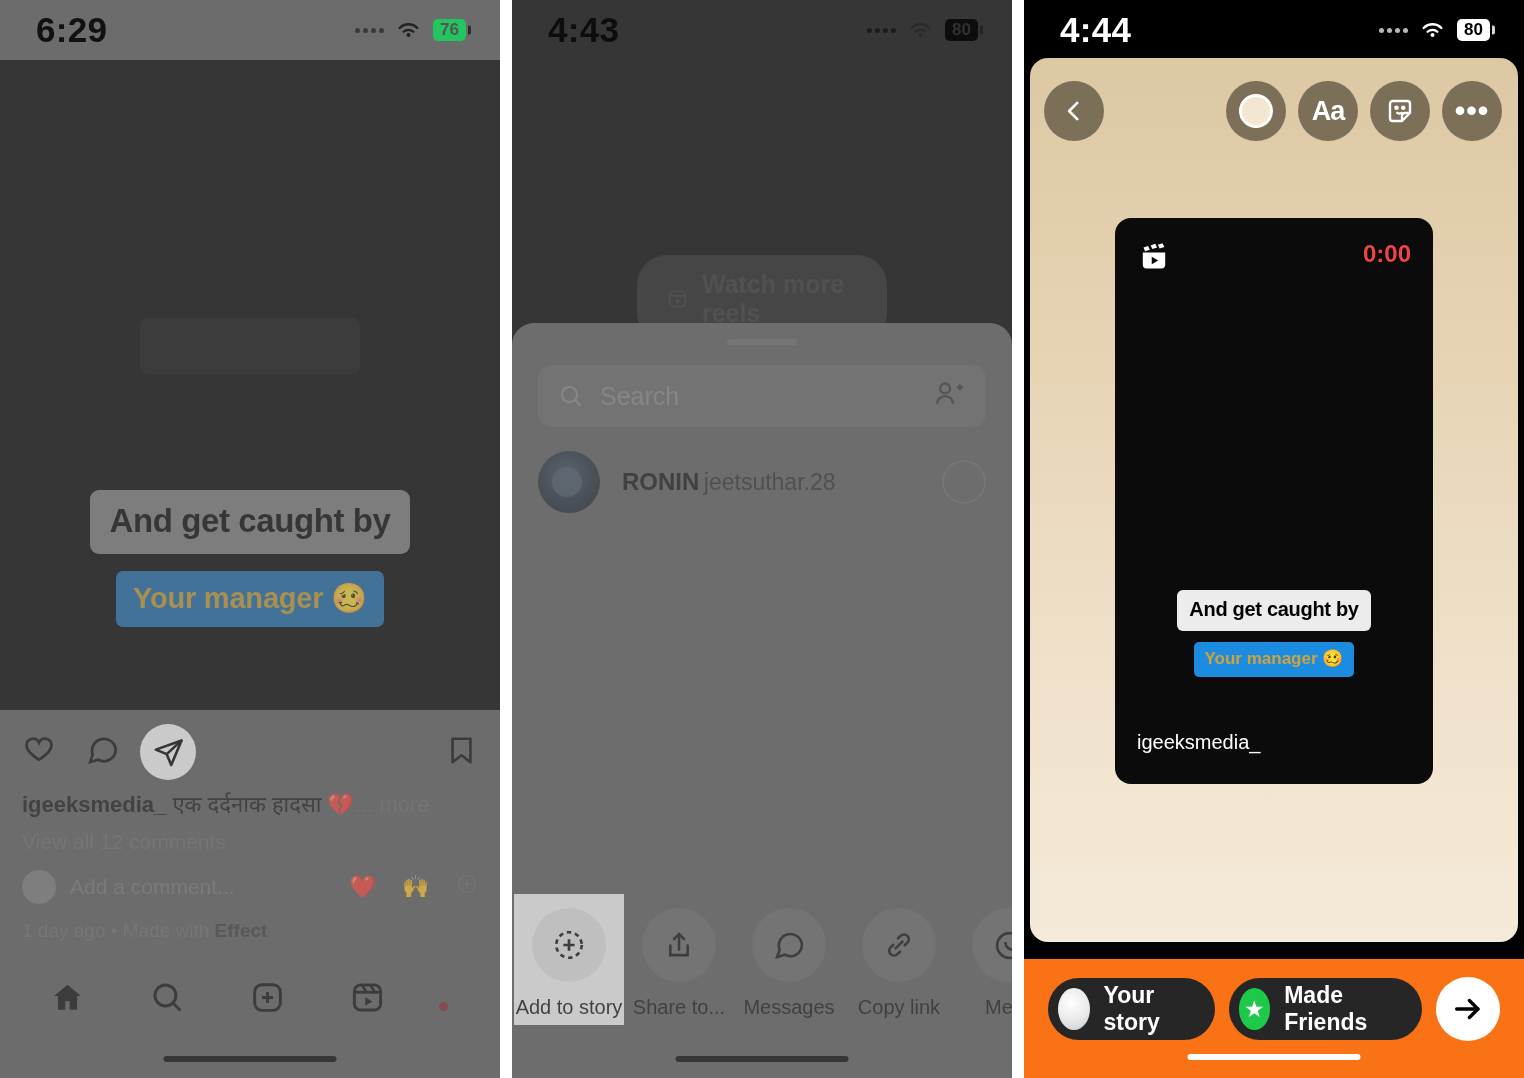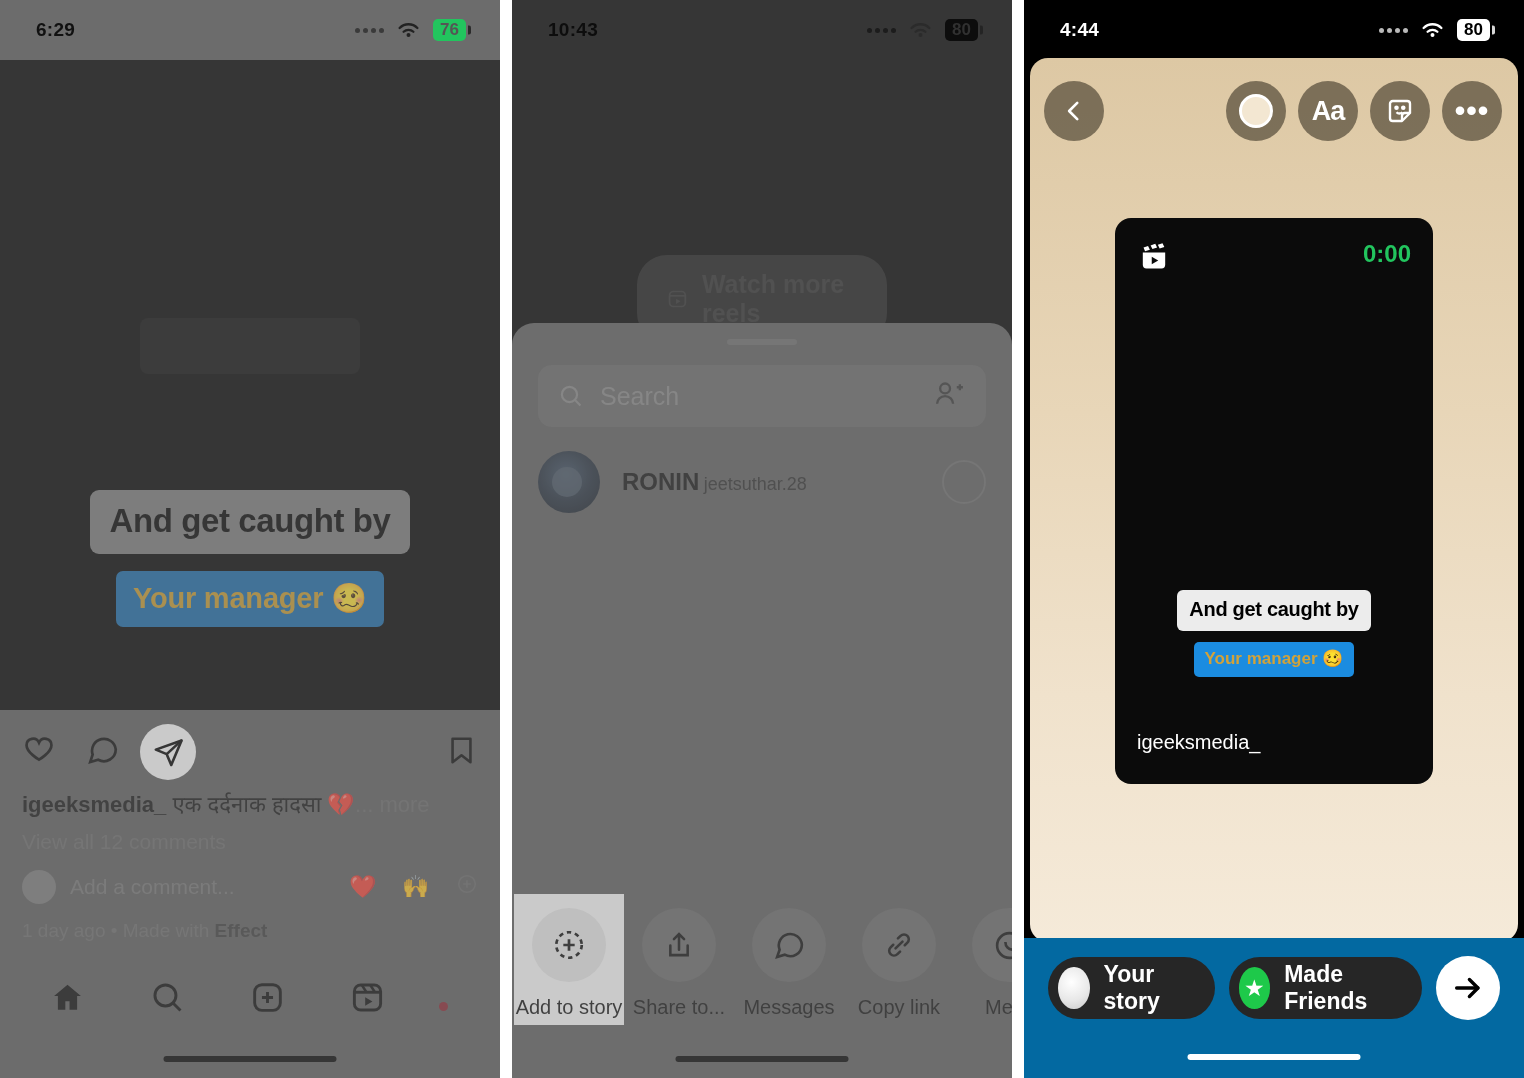--- a/index.html
+++ b/index.html
@@ -17,21 +17,21 @@
   .gap { width:12px; background:#fff; }
   .p2 { width:500px; background:#000; }
   .p3 { width:500px; background:#000; }
 
   
   .statusbar {
     position:absolute; top:0; left:0; right:0; height:60px;
     display:flex; align-items:center; justify-content:space-between;
     padding:0 34px 0 36px; z-index:40;
   }
-  .sb-time { font-size:19px; font-weight:700; letter-spacing:.3px; }
+  .sb-time { font-size:35px; font-weight:700; letter-spacing:.3px; }
   .sb-right { display:flex; align-items:center; gap:11px; }
   .sb-dots { display:flex; gap:3px; align-items:center; }
   .sb-dots i { width:5px; height:5px; border-radius:50%; display:block; }
   .sb-batt {
     border-radius:5px; font-size:17px; font-weight:800;
     padding:2px 7px 3px 7px; line-height:1; position:relative;
   }
   .sb-batt::after {
     content:""; position:absolute; right:-5px; top:50%; transform:translateY(-50%);
     width:3px; height:9px; border-radius:0 2px 2px 0;
@@ -129,21 +129,21 @@
     width:62px; height:62px; border-radius:50%;
     background:radial-gradient(circle at 45% 38%, #3d4f63 0%, #26313f 48%, #131a23 100%);
     position:relative; overflow:hidden; flex:none;
   }
   .u-av::before {
     content:""; position:absolute; left:14px; top:16px; width:30px; height:30px;
     border-radius:50%; background:#4c5a68; opacity:.75;
   }
   .u-name { margin-left:22px; }
   .u-name .nm { font-size:24px; font-weight:700; color:#131313; line-height:1.25; }
-  .u-name .hd { font-size:18px; color:#2e2e2e; line-height:1.3;margin-top:48px; }
+  .u-name .hd { font-size:23px; color:#2e2e2e; line-height:1.3;margin-top:48px; }
   .u-check { margin-left:auto; width:44px; height:44px; border-radius:50%; border:2px solid #6e6e6e; }
   .sharebar {
     position:absolute; left:0; right:0; bottom:52px; height:132px;
     display:flex; align-items:flex-start; padding-left:2px;
   }
   .sh-item { width:110px; text-align:center; flex:none; position:relative; }
   .sh-circ {
     width:74px; height:74px; border-radius:50%; background:#6b6b6b;
     margin:14px auto 0; display:flex; align-items:center; justify-content:center;
     color:#0e0e0e;
@@ -173,34 +173,34 @@
   .tbtn + .tbtn { margin-left:12px; }
   .tool-right { margin-left:auto; display:flex; align-items:center; }
   .swatch { width:34px; height:34px; border-radius:50%; background:#f3e7d2; border:3px solid #fff; }
   .aa { font-size:27px; font-weight:700; letter-spacing:-1px; }
   .dots3 { font-size:30px; font-weight:700; letter-spacing:1px; line-height:.4; }
   .reel-card {
     position:absolute; left:50%; transform:translateX(-50%); top:160px;
     width:318px; height:566px; background:#0b0b0b; border-radius:16px; overflow:hidden;
   }
   .reel-top { display:flex; align-items:flex-start; justify-content:space-between; padding:22px 22px 0; }
-  .reel-time { color:#22c55e; font-size:24px; font-weight:700; }
+  .reel-time { color:#ef4444; font-size:24px; font-weight:700; }
   .reel-caps { position:absolute; left:0; right:0; top:372px; text-align:center; }
   .rc1 {
     display:inline-block; background:#ececec; color:#000;
     font-size:20px; font-weight:800; letter-spacing:-.3px;
     padding:8px 12px 10px; border-radius:6px;
   }
   .rc2 {
     display:inline-block; margin-top:11px; background:#1b8ce0; color:#d1a23a;
     font-size:17px; font-weight:800;
     padding:6px 11px 8px; border-radius:5px;
   }
   .reel-user { position:absolute; left:22px; bottom:30px; color:#fff; font-size:20px; }
-  .p3-bottom { position:absolute; left:0; right:0; bottom:0; height:140px; background:#0369a1; }
+  .p3-bottom { position:absolute; left:0; right:0; bottom:0; height:119px; background:#f97316; }
   .audience { position:absolute; left:24px; right:24px; top:18px; display:flex; align-items:center; gap:14px; }
   .pill {
     height:62px; border-radius:31px; background:#262626;
     display:flex; align-items:center; padding:0 26px 0 10px; gap:14px;
   }
   .pill .lbl { color:#fff; font-size:23px; font-weight:700; }
   .av-white { width:42px; height:42px; border-radius:50%; background:radial-gradient(circle at 42% 36%,#fff 0%,#e8e8e8 55%,#c9c9c9 100%); }
   .cf-star {
     width:42px; height:42px; border-radius:50%; background:#1ec94a;
     display:flex; align-items:center; justify-content:center; color:#fff; font-size:23px;
@@ -417,21 +417,21 @@
                 <path d="M9 9.5c0 3.2 2.3 5.5 5.5 5.5"></path>
               </svg>
           </span>
           <div class="sh-lbl">Mess</div>
         </div>
       </div>
       <div class="homebar"></div>
     </div>
 
     <div class="statusbar">
-      <div class="sb-time">10:43</div>
+      <div class="sb-time">4:43</div>
       <div class="sb-right">
         <span class="sb-dots">
             <i></i>
             <i></i>
             <i></i>
             <i></i>
           </span>
         <svg width="27" height="20" viewBox="0 0 24 18">
           <path d="M12 15.2a1.8 1.8 0 100-3.6 1.8 1.8 0 000 3.6z" fill="#2b2b2b"></path>
           <path d="M7.6 10.6a6.4 6.4 0 018.8 0" stroke="#2b2b2b" stroke-width="2.1" fill="none" stroke-linecap="round"></path>

